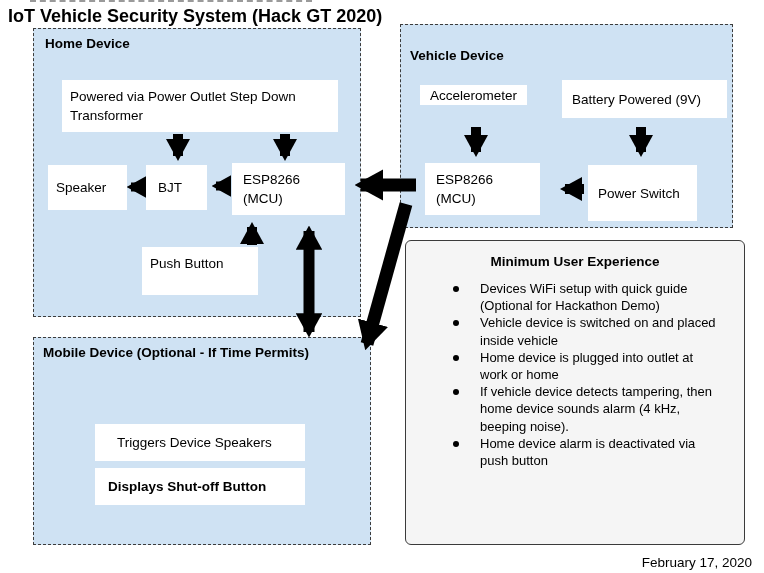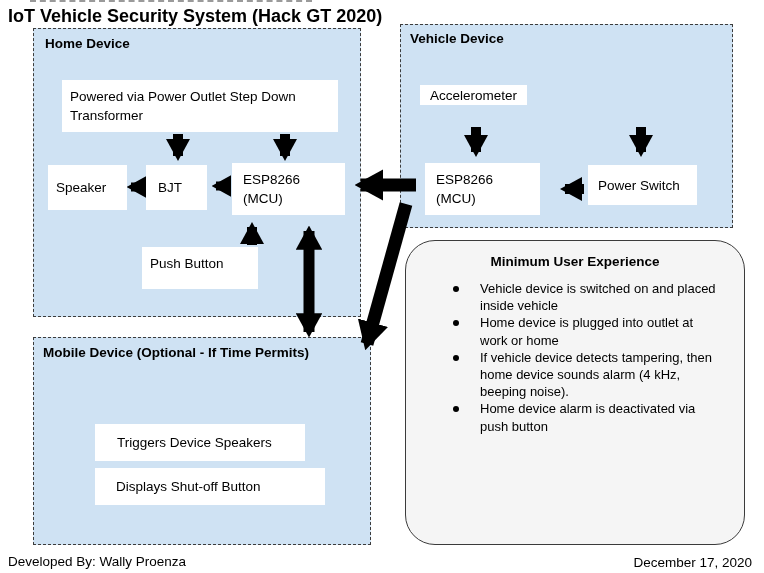--- a/index.html
+++ b/index.html
@@ -13,21 +13,21 @@
   .panel-label{position:absolute;font-weight:bold;font-size:13.5px;}
   .node{
     position:absolute;background:#ffffff;box-sizing:border-box;font-size:13.5px;
     display:flex;align-items:center;padding:4px 8px;line-height:19px;
   }
   .node.top{align-items:flex-start;padding-top:7px;}
   #page-title{position:absolute;left:8px;top:6px;font-weight:bold;font-size:18px;}
   #top-dash{position:absolute;left:30px;top:0;width:282px;height:0;border-top:2px dashed #9a9a9a;}
   #mue{
     position:absolute;left:405px;top:240px;width:340px;height:305px;box-sizing:border-box;
-    background:#f5f5f5;border:1.3px solid #3b3b3b;border-radius:30px;
+    background:#f5f5f5;border:1.3px solid #3b3b3b;border-radius:6px;
   }
   #mue-title{margin-top:13px;text-align:center;font-weight:bold;font-size:13.5px;}
   #mue-list{list-style:none;margin:11px 0 0;padding:0 26px 0 74px;font-size:13px;line-height:17.2px;}
   #mue-list li{position:relative;}
   #mue-list li::before{
     content:"";position:absolute;left:-27px;top:6px;width:6px;height:6px;border-radius:50%;background:#000;
   }
   .footer-text{position:absolute;font-size:13.5px;}
   #arrow-layer{position:absolute;left:0;top:0;pointer-events:none;}
   svg line{stroke:#000;}
@@ -41,38 +41,40 @@
 
   <div id="page-title">IoT Vehicle Security System (Hack GT 2020)</div>
 
   <div class="panel" style="left:33px;top:28px;width:328px;height:289px;"></div>
   <div class="panel-label" style="left:45px;top:36px;">Home Device</div>
 
   <div class="node top" style="left:62px;top:80px;width:276px;height:52px;">Powered via Power Outlet Step Down Transformer</div>
   <div class="node" style="left:48px;top:165px;width:79px;height:45px;">Speaker</div>
   <div class="node" style="left:146px;top:165px;width:61px;height:45px;padding-left:12px;">BJT</div>
   <div class="node" style="left:232px;top:163px;width:113px;height:52px;padding-left:11px;">ESP8266 (MCU)</div>
-  <div class="node top" style="left:142px;top:247px;width:116px;height:42px;">Push Button</div>
+  <div class="node top" style="left:142px;top:247px;width:116px;height:48px;">Push Button</div>
 
   <div class="panel" style="left:400px;top:24px;width:333px;height:204px;"></div>
-  <div class="panel-label" style="left:410px;top:31px;">Vehicle Device</div>
+  <div class="panel-label" style="left:410px;top:48px;">Vehicle Device</div>
 
   <div class="node" style="left:420px;top:85px;width:107px;height:20px;padding-left:10px;">Accelerometer</div>
+  <div class="node" style="left:562px;top:80px;width:165px;height:38px;padding-left:10px;">Battery Powered (9V)</div>
   <div class="node" style="left:425px;top:163px;width:115px;height:52px;padding-left:11px;">ESP8266 (MCU)</div>
-  <div class="node" style="left:588px;top:165px;width:109px;height:40px;padding-left:10px;">Power Switch</div>
+  <div class="node" style="left:588px;top:165px;width:109px;height:56px;padding-left:10px;">Power Switch</div>
 
   <div class="panel" style="left:33px;top:337px;width:338px;height:208px;"></div>
   <div class="panel-label" style="left:43px;top:345px;">Mobile Device (Optional - If Time Permits)</div>
 
   <div class="node" style="left:95px;top:424px;width:210px;height:37px;padding-left:22px;">Triggers Device Speakers</div>
-  <div class="node" style="left:95px;top:468px;width:230px;height:37px;padding-left:21px;">Displays Shut-off Button</div>
+  <div class="node" style="left:95px;top:468px;width:210px;height:37px;padding-left:13px;font-weight:bold;">Displays Shut-off Button</div>
 
   <div id="mue">
     <div id="mue-title">Minimum User Experience</div>
     <ul id="mue-list">
+      <li>Devices WiFi setup with quick guide (Optional for Hackathon Demo)</li>
       <li>Vehicle device is switched on and placed inside vehicle</li>
       <li>Home device is plugged into outlet at work or home</li>
       <li>If vehicle device detects tampering, then home device sounds alarm (4 kHz, beeping noise).</li>
       <li>Home device alarm is deactivated via push button</li>
     </ul>
   </div>
 
   <svg id="arrow-layer" width="764" height="573" viewBox="0 0 764 573">
     <defs>
       <marker id="ah" markerWidth="2.2" markerHeight="2.4" refX="1.7" refY="1.2" orient="auto-start-reverse" markerUnits="strokeWidth">
@@ -85,16 +87,15 @@
     <line x1="231" y1="186" x2="216" y2="186" stroke-width="9" marker-end="url(#ah)"></line>
     <line x1="252" y1="245" x2="252" y2="227" stroke-width="10" marker-end="url(#ah)"></line>
     <line x1="476" y1="127" x2="476" y2="152" stroke-width="10" marker-end="url(#ah)"></line>
     <line x1="641" y1="127" x2="641" y2="152" stroke-width="10" marker-end="url(#ah)"></line>
     <line x1="584" y1="189" x2="565" y2="189" stroke-width="10" marker-end="url(#ah)"></line>
     <line x1="416" y1="185" x2="361" y2="185" stroke-width="13" marker-end="url(#ah)"></line>
     <line x1="309" y1="231" x2="309" y2="332" stroke-width="11" marker-start="url(#ah)" marker-end="url(#ah)"></line>
     <line x1="406" y1="204" x2="367" y2="344" stroke-width="13" marker-end="url(#ah)"></line>
   </svg>
 
-  <div class="footer-text" style="left:8px;top:554px;">Developed By: Wally Proenza</div>
-  <div class="footer-text" style="right:12px;top:555px;">December 17, 2020</div>
+  <div class="footer-text" style="right:12px;top:555px;">February 17, 2020</div>
 
 </div>
 
 </body></html>

